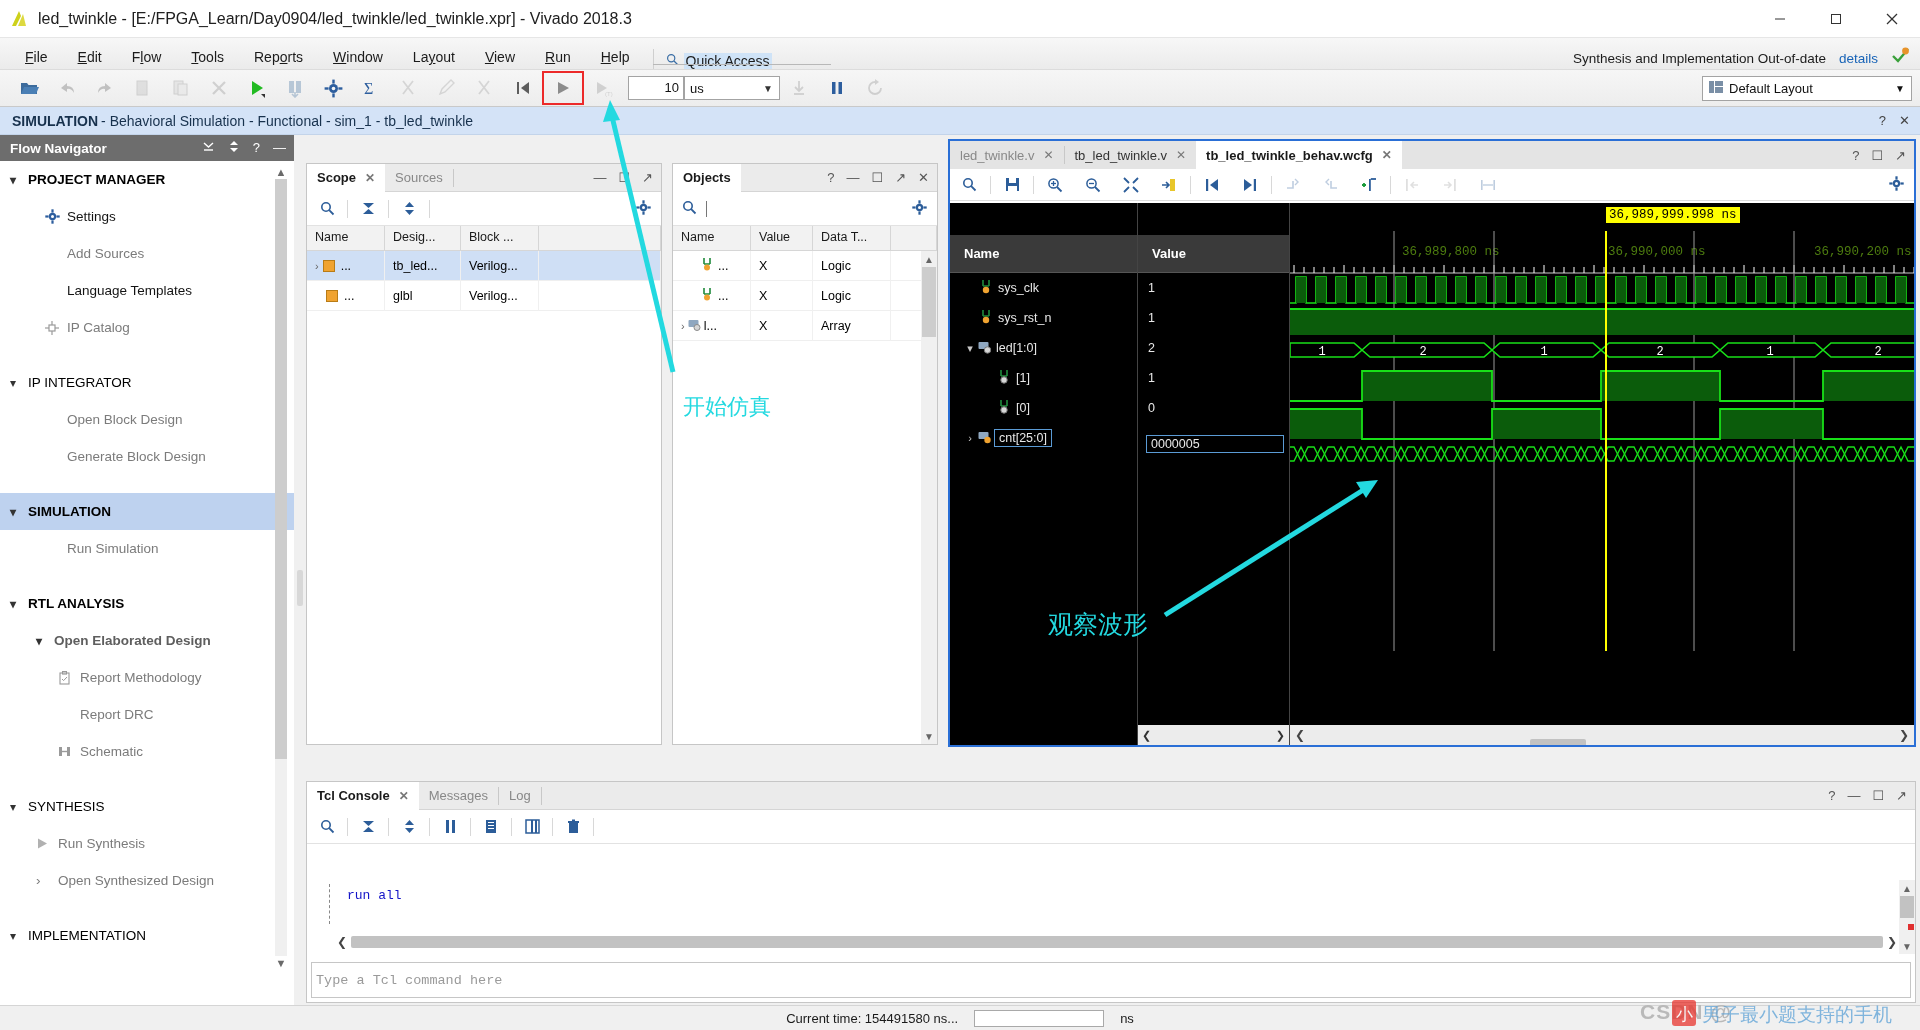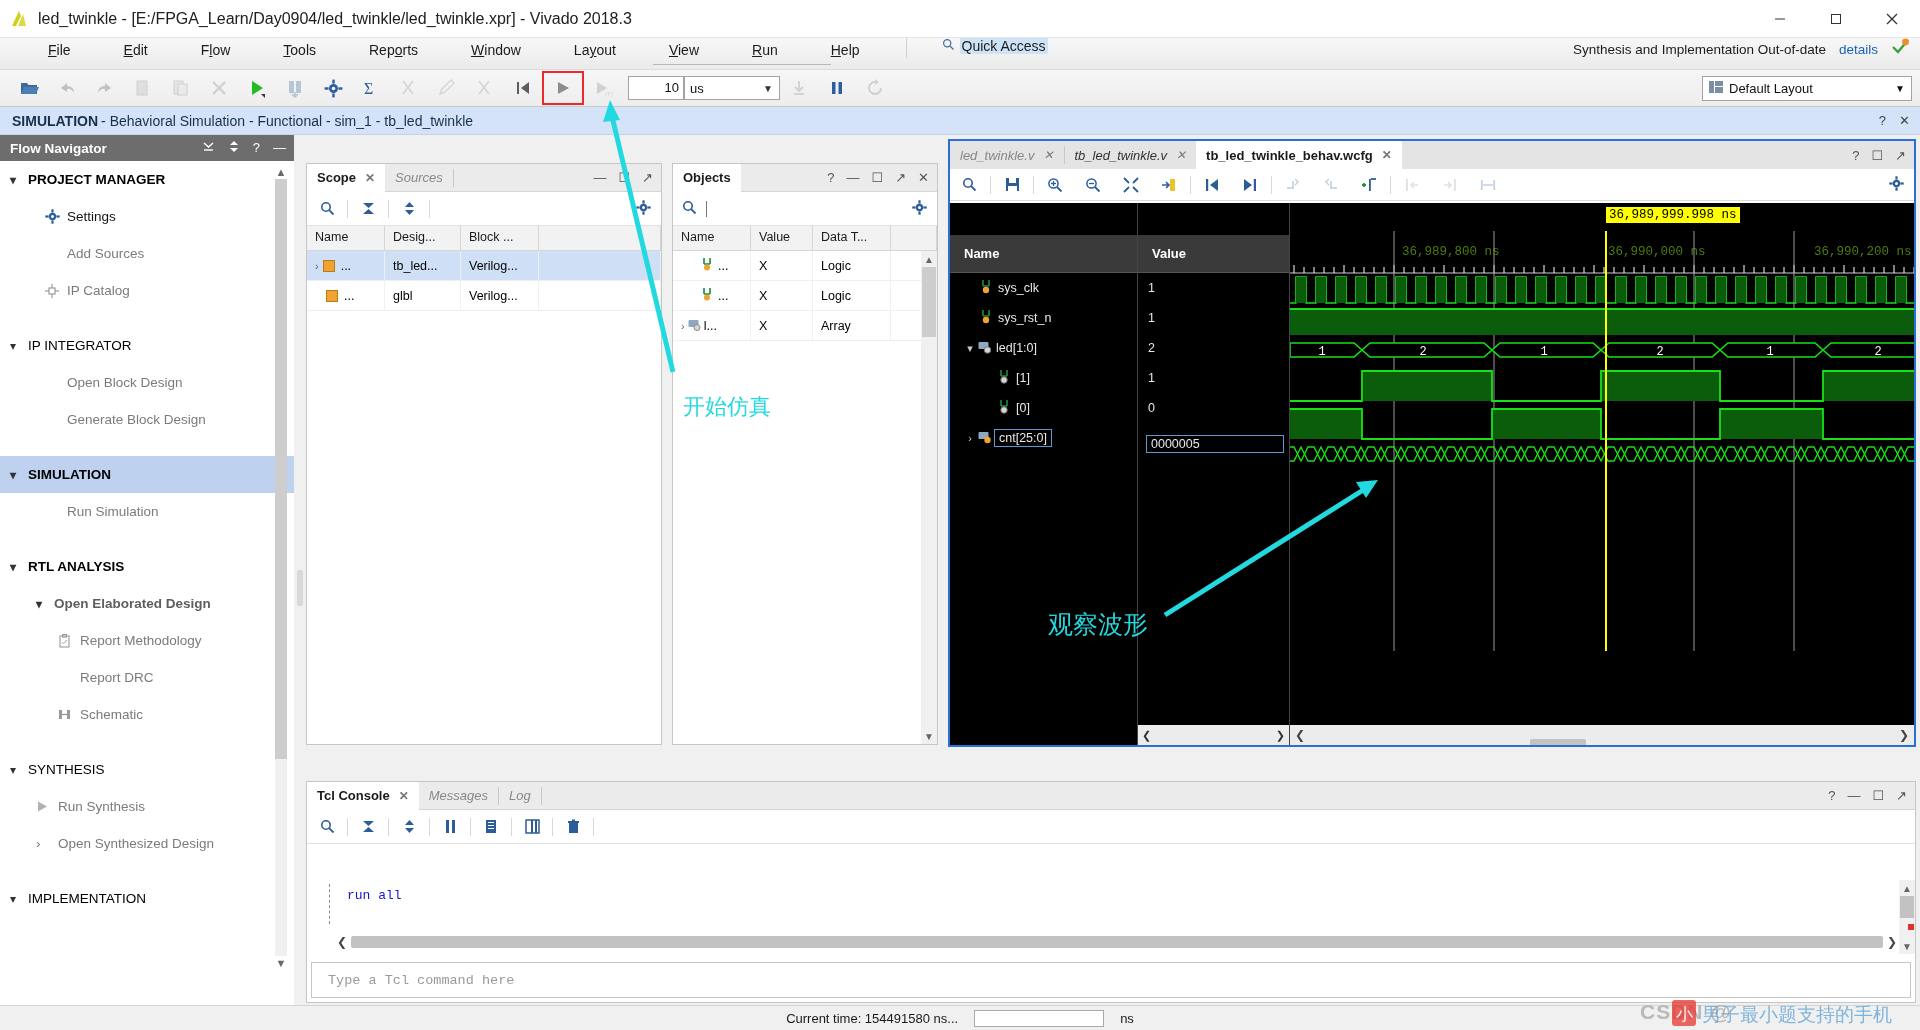--- a/index.html
+++ b/index.html
@@ -21,21 +21,21 @@
   }
   .title-logo { width: 26px; height: 26px; margin-left: 8px; position: relative; }
   .title-logo svg { display:block; }
   .title-text { font-size: 16px; color: #202020; margin-left: 4px; white-space: nowrap; }
   .win-btns { position: absolute; right: 0; top: 0; height: 38px; display: flex; }
   .win-btn { width: 56px; height: 38px; display:flex; align-items:center; justify-content:center; color:#333; }
 
   
   .menubar {
     height: 32px; background: linear-gradient(#f7f7f7,#ebebeb);
-    display: flex; align-items: flex-start; border-bottom: 1px solid #dcdcdc; position: relative; gap: 23px;
+    display: flex; align-items: flex-end; border-bottom: 1px solid #dcdcdc; position: relative;
   }
   .menu-item { padding: 4px 15px; font-size: 14px; color: #1b1b1b; cursor: default; }
   .menu-item u { text-decoration: underline; }
   .menu-sep { width: 1px; height: 20px; background: #cfcfcf; margin: 0 8px; }
   .quick {
     display:flex; align-items:center; gap:5px; margin-left: 4px;
   }
   .quick .mag { color:#3a6ea5; font-size: 13px; }
   .quick-text {
     font-size: 14px; color:#1b1b1b; background: #cfe3f7; padding: 0 2px;
@@ -114,21 +114,21 @@
   
   .panels { position:absolute; left:306px; right:4px; top:4px; height:636px; }
 
   .panel { position:absolute; background:#fff; border:1px solid #c6c6c6; }
   .panel-head {
     height: 28px; background:#ebebeb; display:flex; align-items:center; position:relative;
     border-bottom:1px solid #d5d5d5;
   }
   .tab { height:28px; display:flex; align-items:center; padding:0 10px; font-size:13px; }
   .tab.active { background:#fff; font-weight:bold; color:#1a1a1a; }
-  .tab.inactive { color:#888;font-style:italic; }
+  .tab.inactive { color:#888; }
   .tab .x { margin-left:9px; color:#777; font-size:12px; }
   .tab-div { width:1px; height:18px; background:#c8c8c8; }
   .panel-head .hicons { position:absolute; right:8px; display:flex; gap:12px; color:#555; font-size:13px; align-items:center; }
 
   .ptoolbar { height:34px; display:flex; align-items:center; background:#fff; border-bottom:1px solid #e2e2e2; position:relative; }
   .ptoolbar .pico { width:26px; margin:0 7px; display:flex; align-items:center; justify-content:center; color:#2c5d99; }
   .ptoolbar .psep { width:1px; height:18px; background:#d8d8d8; }
   .ptoolbar .gear { position:absolute; right:10px; color:#2c5d99; }
 
   .grid-head { display:flex; height:25px; background:#f2f2f2; border-bottom:1px solid #d6d6d6; font-size:12.5px; }
@@ -166,21 +166,21 @@
   .valboxed { border:1px solid #5b9bd5; padding:1px 4px; margin-left:4px;margin-top:12px; }
 
   
   .tcl { position:absolute; left:306px; right:4px; top:646px; bottom:2px; background:#fff; border:1px solid #c6c6c6; }
   .tcl-body { position:absolute; top:98px; left:0; right:0; bottom:48px; background:#fff; overflow:hidden; }
   .tcl-text { font-family:"Liberation Mono", monospace; font-size:13px; color:#1414c8; padding:8px 0 0 40px; }
   .tcl-gutter { position:absolute; left:22px; top:4px; bottom:30px; border-left:1px dashed #888; }
   .tcl-hscroll { position:absolute; left:30px; right:18px; bottom:4px; height:16px; background:#fff; display:flex; align-items:center; }
   .tcl-input {
     position:absolute; left:4px; right:4px; bottom:4px; height:36px; border:1px solid #c6c6c6; background:#fff;
-    display:flex; align-items:center; padding-left:16px; font-family:"Liberation Mono", monospace;
+    display:flex; align-items:center; padding-left:4px; font-family:"Liberation Mono", monospace;
     font-size:13.5px; color:#9a9a9a;
   }
 
   
   .statusbar {
     position:absolute; left:0; right:0; bottom:0; height:25px; background:#f0f0f0;
     border-top:1px solid #d5d5d5; display:flex; align-items:center; justify-content:center;
     font-size:13px; color:#1a1a1a; gap: 16px;
   }
   .status-field { width:130px; height:17px; border:1px solid #a9a9a9; background:#fff; }
@@ -452,20 +452,24 @@
                   <rect x="0.3" y="6.4" width="3.3" height="2.2"></rect>
                   <rect x="11.4" y="6.4" width="3.3" height="2.2"></rect>
                 </g>
               </svg>
           </span>
           <span>Settings</span>
         </div>
         <div class="fn-item">
           <span class="ico"></span>
           <span>Add Sources</span>
+        </div>
+        <div class="fn-item black">
+          <span class="ico"></span>
+          <span>Language Templates</span>
         </div>
         <div class="fn-item">
           <span class="ico">
             <svg width="14" height="14" viewBox="0 0 14 14">
                 <rect x="4" y="4" width="6" height="6" fill="none" stroke="#9a9a9a" stroke-width="1.2"></rect>
                 <line x1="7" y1="0" x2="7" y2="4" stroke="#9a9a9a" stroke-width="1.2"></line>
                 <line x1="7" y1="10" x2="7" y2="14" stroke="#9a9a9a" stroke-width="1.2"></line>
                 <line x1="0" y1="7" x2="4" y2="7" stroke="#9a9a9a" stroke-width="1.2"></line>
                 <line x1="10" y1="7" x2="14" y2="7" stroke="#9a9a9a" stroke-width="1.2"></line>
               </svg>

